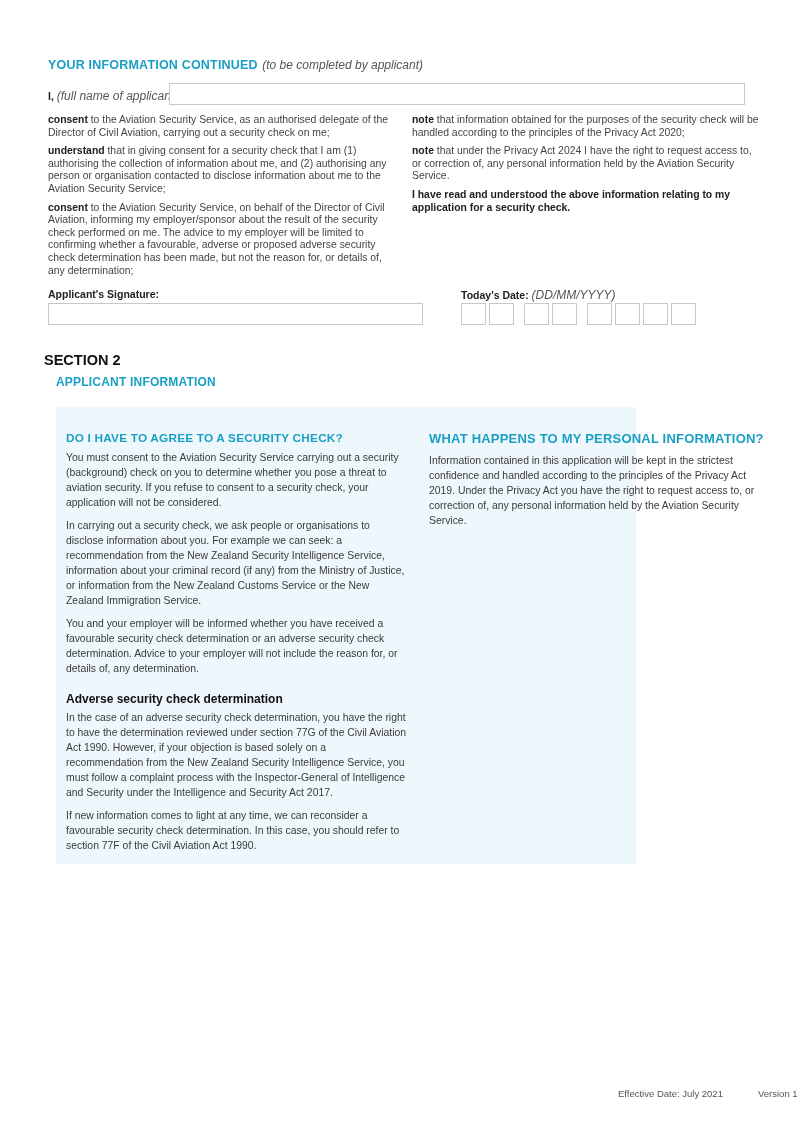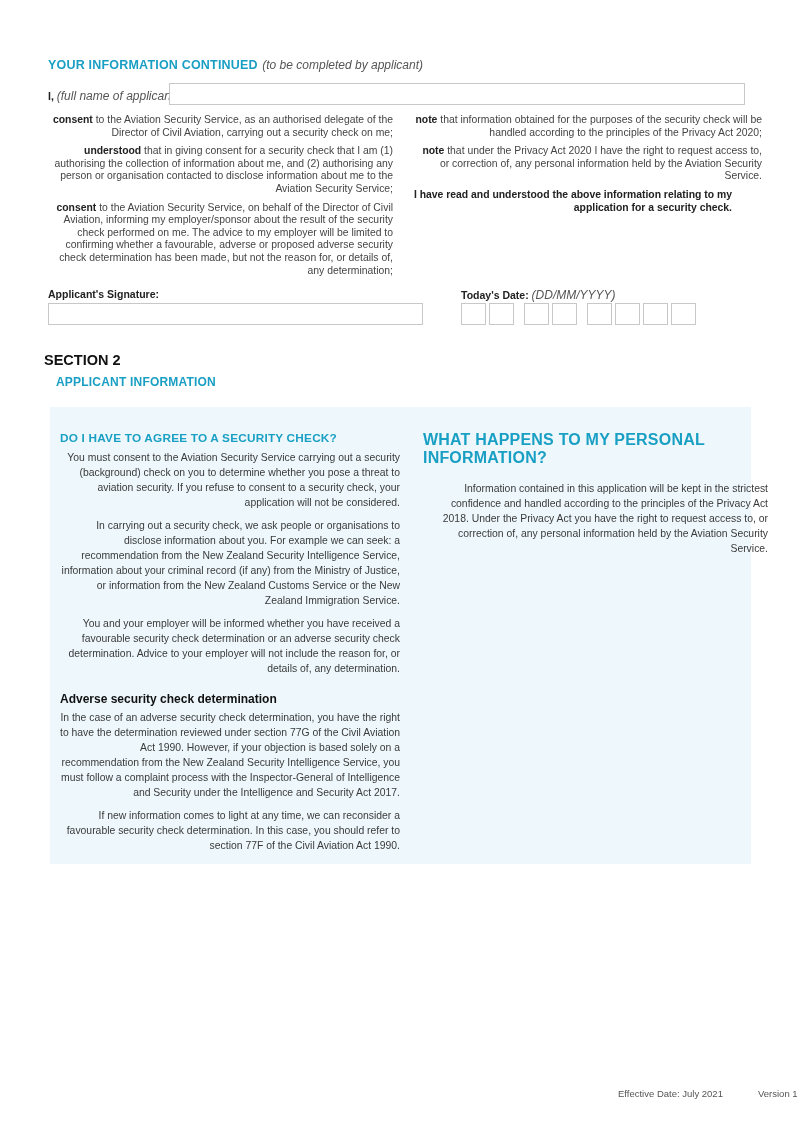--- a/index.html
+++ b/index.html
@@ -3,21 +3,21 @@
 <meta charset="utf-8">
 <style>
   html, body { margin: 0; padding: 0; }
   body {
     width: 800px; height: 1130px; background: #ffffff; position: relative;
     font-family: "Liberation Sans", sans-serif; color: #333; overflow: hidden;
   }
   .abs { position: absolute; }
   .h-teal { font-weight: bold; color: #1a9fc4; font-size: 12.5px; letter-spacing: 0.2px; }
   .italic { font-style: italic; font-weight: normal; color: #555; font-size: 12px; letter-spacing: 0; }
-  .txt { font-size: 10.4px; line-height: 12.6px; color: #444; text-align: right; }
+  .txt { font-size: 10.4px; line-height: 12.6px; color: #444; }
   .txt b { color: #222; }
   .para { margin: 0 0 6px 0; }
   .box { border: 1px solid #c8c8c8; background: #fff; box-sizing: border-box; }
   .label { font-size: 10.5px; color: #222; font-weight: bold; }
   .datebox { position: absolute; top: 303px; width: 25px; height: 22px; border: 1px solid #c8c8c8; box-sizing: border-box; background:#fff; }
   .panel { background: #eef8fc; }
   .panel .txt { color: #3a3a3a; font-size: 10.4px; line-height: 15px; }
   .footer { font-size: 9.5px; color: #555; padding-left: 44px; }
 </style>
 </head>
@@ -29,27 +29,27 @@
 </div>
 
 <div class="abs" style="left:48px; top:89px; font-size:10.5px; color:#222;">
   <b>I,</b>
   <span class="italic">(full name of applicant)</span>
 </div>
 <input class="abs box" style="left: 169px; top: 83px; width: 576px; height: 22px;" value="">
 
 <div class="abs txt" style="left:48px; top:114px; width:345px;">
   <p class="para"><b>consent</b><span> to the Aviation Security Service, as an authorised delegate of the Director of Civil Aviation, carrying out a security check on me;</span></p>
-  <p class="para"><b>understood</b><span> that in giving consent for a security check that I am (1) authorising the collection of information about me, and (2) authorising any person or organisation contacted to disclose information about me to the Aviation Security Service;</span></p>
+  <p class="para"><b>understand</b><span> that in giving consent for a security check that I am (1) authorising the collection of information about me, and (2) authorising any person or organisation contacted to disclose information about me to the Aviation Security Service;</span></p>
   <p class="para"><b>consent</b><span> to the Aviation Security Service, on behalf of the Director of Civil Aviation, informing my employer/sponsor about the result of the security check performed on me. The advice to my employer will be limited to confirming whether a favourable, adverse or proposed adverse security check determination has been made, but not the reason for, or details of, any determination;</span></p>
 </div>
 
 <div class="abs txt" style="left:412px; top:114px; width:350px;">
   <p class="para"><b>note</b><span> that information obtained for the purposes of the security check will be handled according to the principles of the Privacy Act 2020;</span></p>
-  <p class="para"><b>note</b><span> that under the Privacy Act 2020 I have the right to request access to, or correction of, any personal information held by the Aviation Security Service.</span></p>
+  <p class="para"><b>note</b><span> that under the Privacy Act 2024 I have the right to request access to, or correction of, any personal information held by the Aviation Security Service.</span></p>
   <p class="para" style="font-weight:bold; color:#222; width:320px;">I have read and understood the above information relating to my application for a security check.</p>
 </div>
 
 <div class="abs label" style="left:48px; top:288px;">Applicant's Signature:</div>
 <input class="abs box" style="left: 48px; top: 303px; width: 375px; height: 22px;" value="">
 
 <div class="abs label" style="left:461px; top:288px;text-align:right;">
   <span>Today's Date:</span>
   <span class="italic">(DD/MM/YYYY)</span>
 </div>
@@ -58,36 +58,36 @@
 <div class="datebox" style="left:524px;"></div>
 <div class="datebox" style="left:552px;"></div>
 <div class="datebox" style="left:587px;"></div>
 <div class="datebox" style="left:615px;"></div>
 <div class="datebox" style="left:643px;"></div>
 <div class="datebox" style="left:671px;"></div>
 
 <div class="abs" style="left:44px; top:352px; font-size:14.5px; font-weight:bold; color:#111;">SECTION 2</div>
 <div class="abs h-teal" style="left:56px; top:375px; font-size:12px;">APPLICANT INFORMATION</div>
 
-<div class="abs panel" style="left:50px; top:407px; width:701px; height:457px;text-decoration:underline;">
+<div class="abs panel" style="left:56px; top:407px; width:580px; height:457px;text-decoration:underline;">
   <div class="abs" style="left:10px; top:24px; width:340px;">
     <div class="h-teal" style="font-size:11.8px; margin-bottom:5px;">DO I HAVE TO AGREE TO A SECURITY CHECK?</div>
     <div class="txt">
       <p class="para" style="margin-bottom:8px;">You must consent to the Aviation Security Service carrying out a security (background) check on you to determine whether you pose a threat to aviation security. If you refuse to consent to a security check, your application will not be considered.</p>
       <p class="para" style="margin-bottom:8px;">In carrying out a security check, we ask people or organisations to disclose information about you. For example we can seek: a recommendation from the New Zealand Security Intelligence Service, information about your criminal record (if any) from the Ministry of Justice, or information from the New Zealand Customs Service or the New Zealand Immigration Service.</p>
       <p class="para" style="margin-bottom:8px;">You and your employer will be informed whether you have received a favourable security check determination or an adverse security check determination. Advice to your employer will not include the reason for, or details of, any determination.</p>
     </div>
     <div style="font-size:12px; font-weight:bold; color:#111; margin-top:16px; margin-bottom:4px;">Adverse security check determination</div>
     <div class="txt">
       <p class="para" style="margin-bottom:8px;">In the case of an adverse security check determination, you have the right to have the determination reviewed under section 77G of the Civil Aviation Act 1990. However, if your objection is based solely on a recommendation from the New Zealand Security Intelligence Service, you must follow a complaint process with the Inspector-General of Intelligence and Security under the Intelligence and Security Act 2017.</p>
       <p class="para">If new information comes to light at any time, we can reconsider a favourable security check determination. In this case, you should refer to section 77F of the Civil Aviation Act 1990.</p>
     </div>
   </div>
   <div class="abs" style="left:373px; top:24px; width:345px;">
-    <div class="h-teal" style="font-size:16px; margin-bottom:14px;">WHAT HAPPENS TO MY PERSONAL INFORMATION?</div>
+    <div class="h-teal" style="font-size:13px; margin-bottom:7px;">WHAT HAPPENS TO MY PERSONAL INFORMATION?</div>
     <div class="txt">
-      <p class="para">Information contained in this application will be kept in the strictest confidence and handled according to the principles of the Privacy Act 2018. Under the Privacy Act you have the right to request access to, or correction of, any personal information held by the Aviation Security Service.</p>
+      <p class="para">Information contained in this application will be kept in the strictest confidence and handled according to the principles of the Privacy Act 2019. Under the Privacy Act you have the right to request access to, or correction of, any personal information held by the Aviation Security Service.</p>
     </div>
   </div>
 </div>
 
 <div class="abs footer" style="left:574px; top:1088px;">Effective Date: July 2021</div>
 <div class="abs footer" style="left:714px; top:1088px;">Version 1</div>
 
 </body></html>

